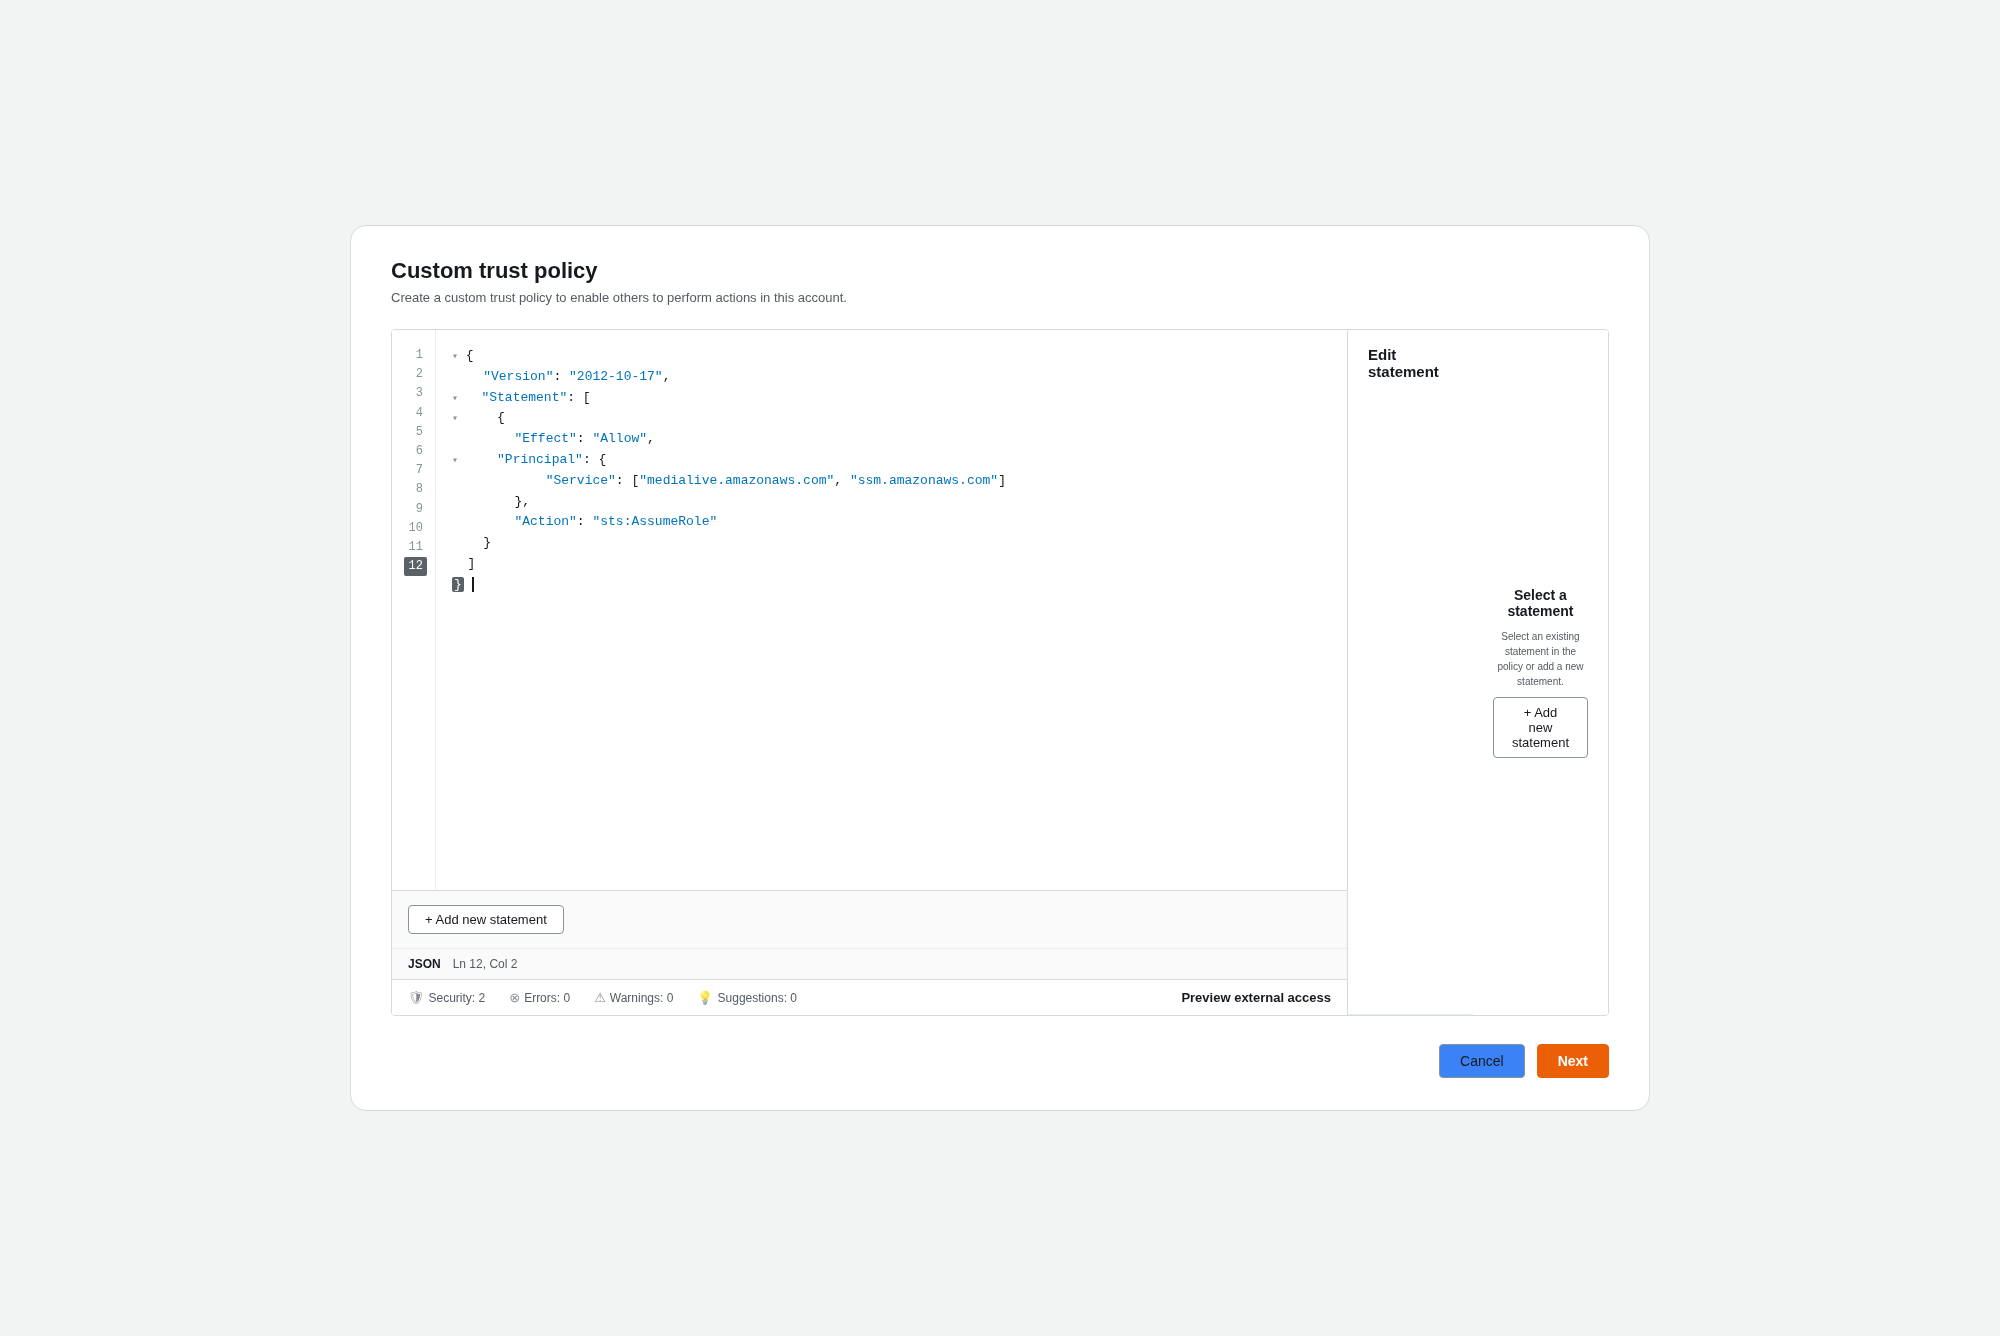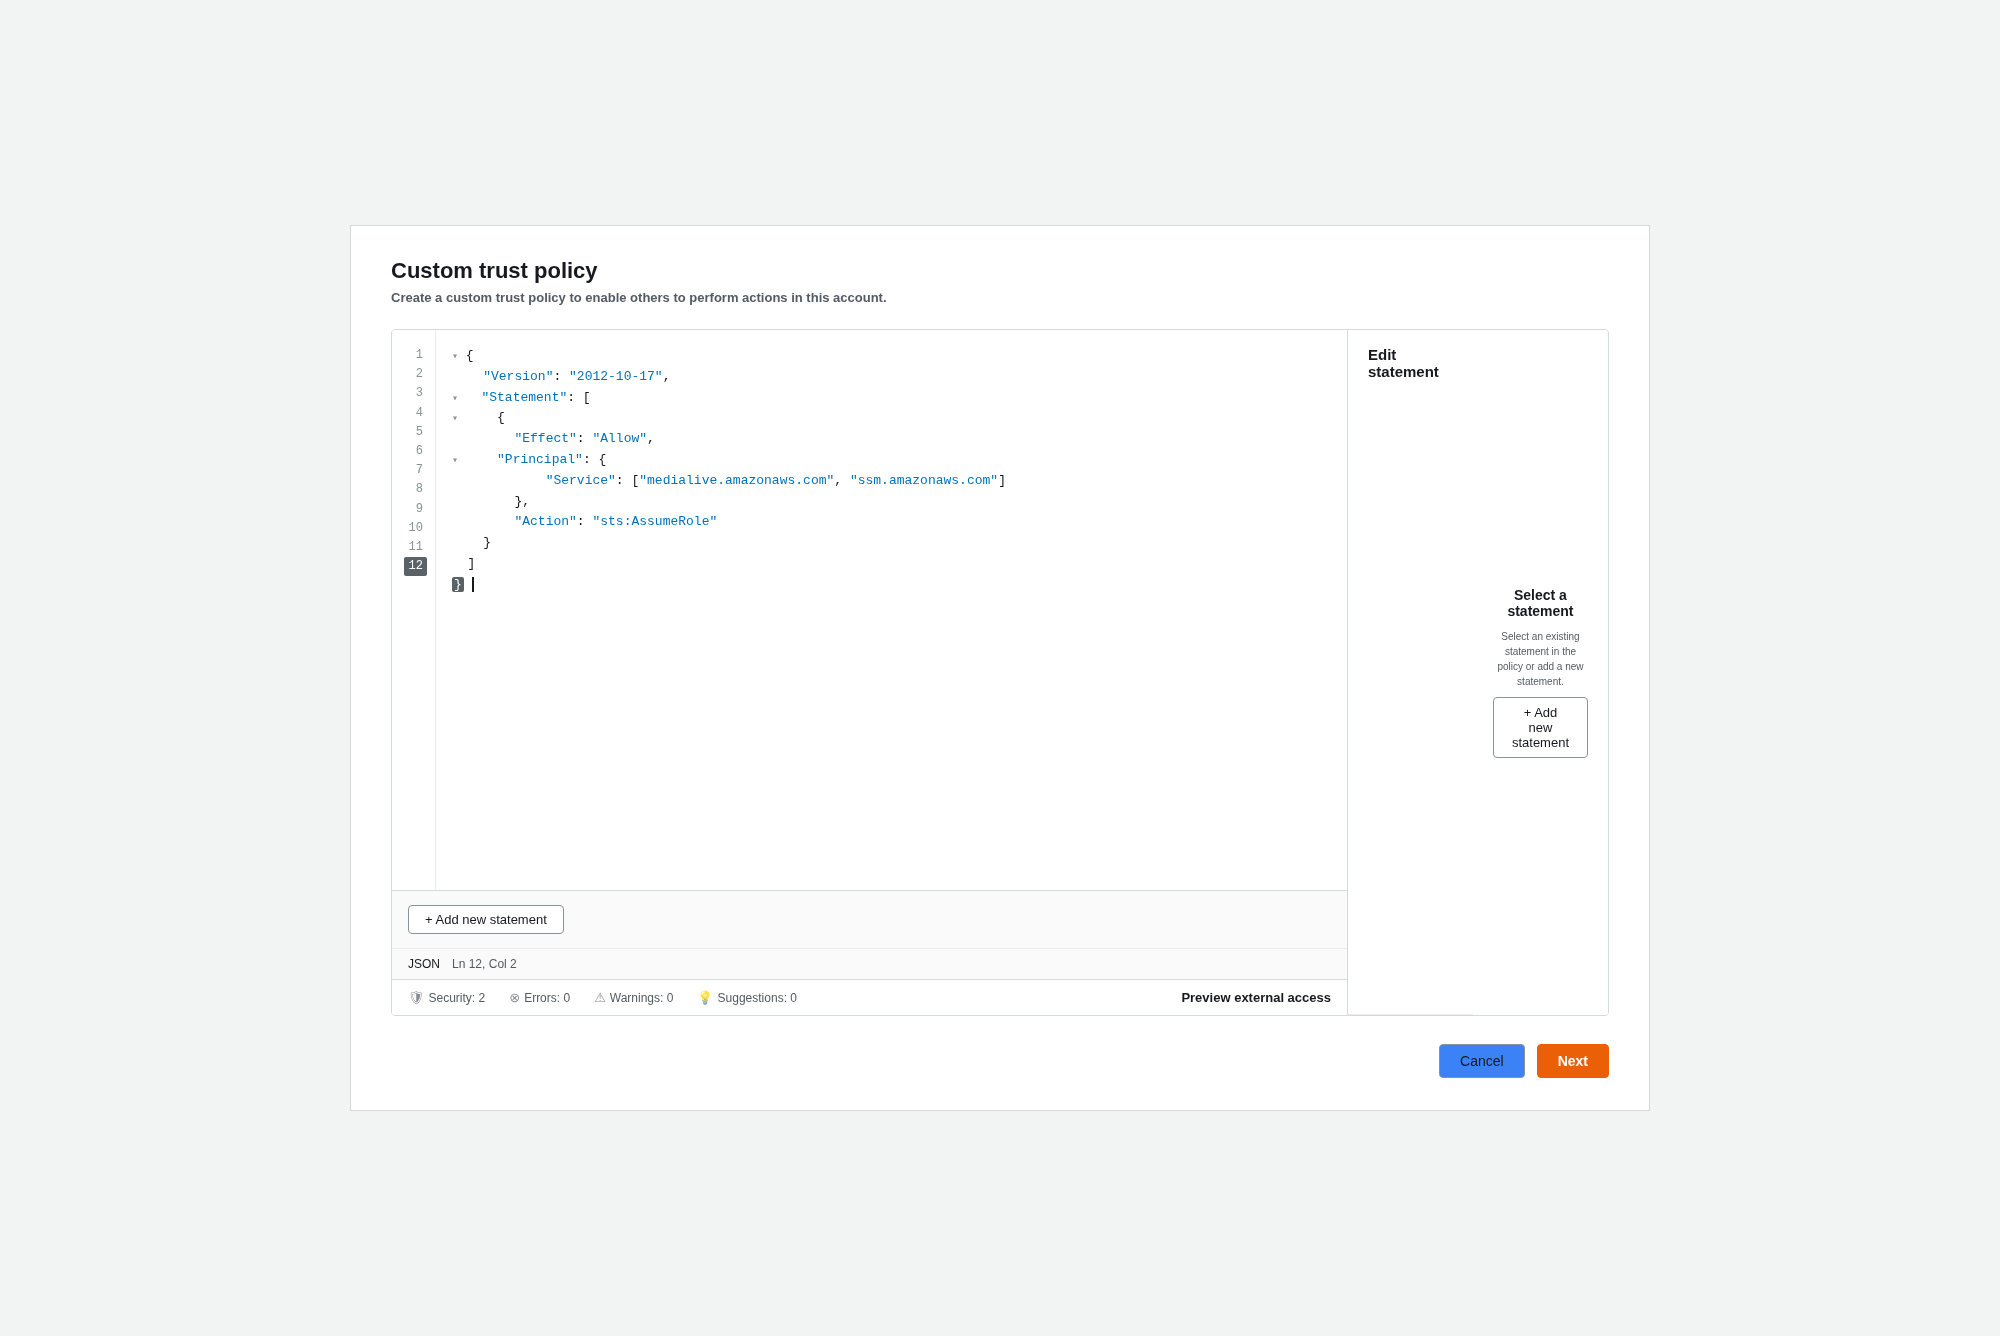--- a/index.html
+++ b/index.html
@@ -11,35 +11,34 @@
       min-height: 100vh;
       display: flex;
       flex-direction: column;
       align-items: center;
       justify-content: center;
     }
     .page-wrapper {
       width: 1300px;
       background: #fff;
       border: 1px solid #d5dbdb;
-      border-radius: 0;
+      border-radius: 16px;
       padding: 32px 40px 32px 40px;
       position: relative;
     }
     .page-title {
       font-size: 22px;
       font-weight: 700;
       color: #16191f;
       margin-bottom: 6px;
     }
     .page-subtitle {
       font-size: 13px;
       color: #545b64;
       margin-bottom: 24px;
-      font-weight: bold;
     }
     .editor-panel {
       display: flex;
       border: 1px solid #d5dbdb;
       border-radius: 4px;
       overflow: hidden;
       background: #fff;
     }
     .code-area {
       flex: 1;
@@ -111,21 +110,21 @@
       font-weight: 400;
     }
     .status-bar {
       padding: 8px 16px;
       font-size: 12px;
       color: #545b64;
       display: flex;
       align-items: center;
       gap: 4px;
     }
-    .status-bar .format { font-weight: 400; color: #16191f; margin-right: 8px; }
+    .status-bar .format { font-weight: 700; color: #16191f; margin-right: 8px; }
     .bottom-bar {
       border-top: 1px solid #d5dbdb;
       padding: 10px 16px;
       background: #fff;
       display: flex;
       align-items: center;
       gap: 24px;
       font-size: 12px;
       color: #545b64;
     }

